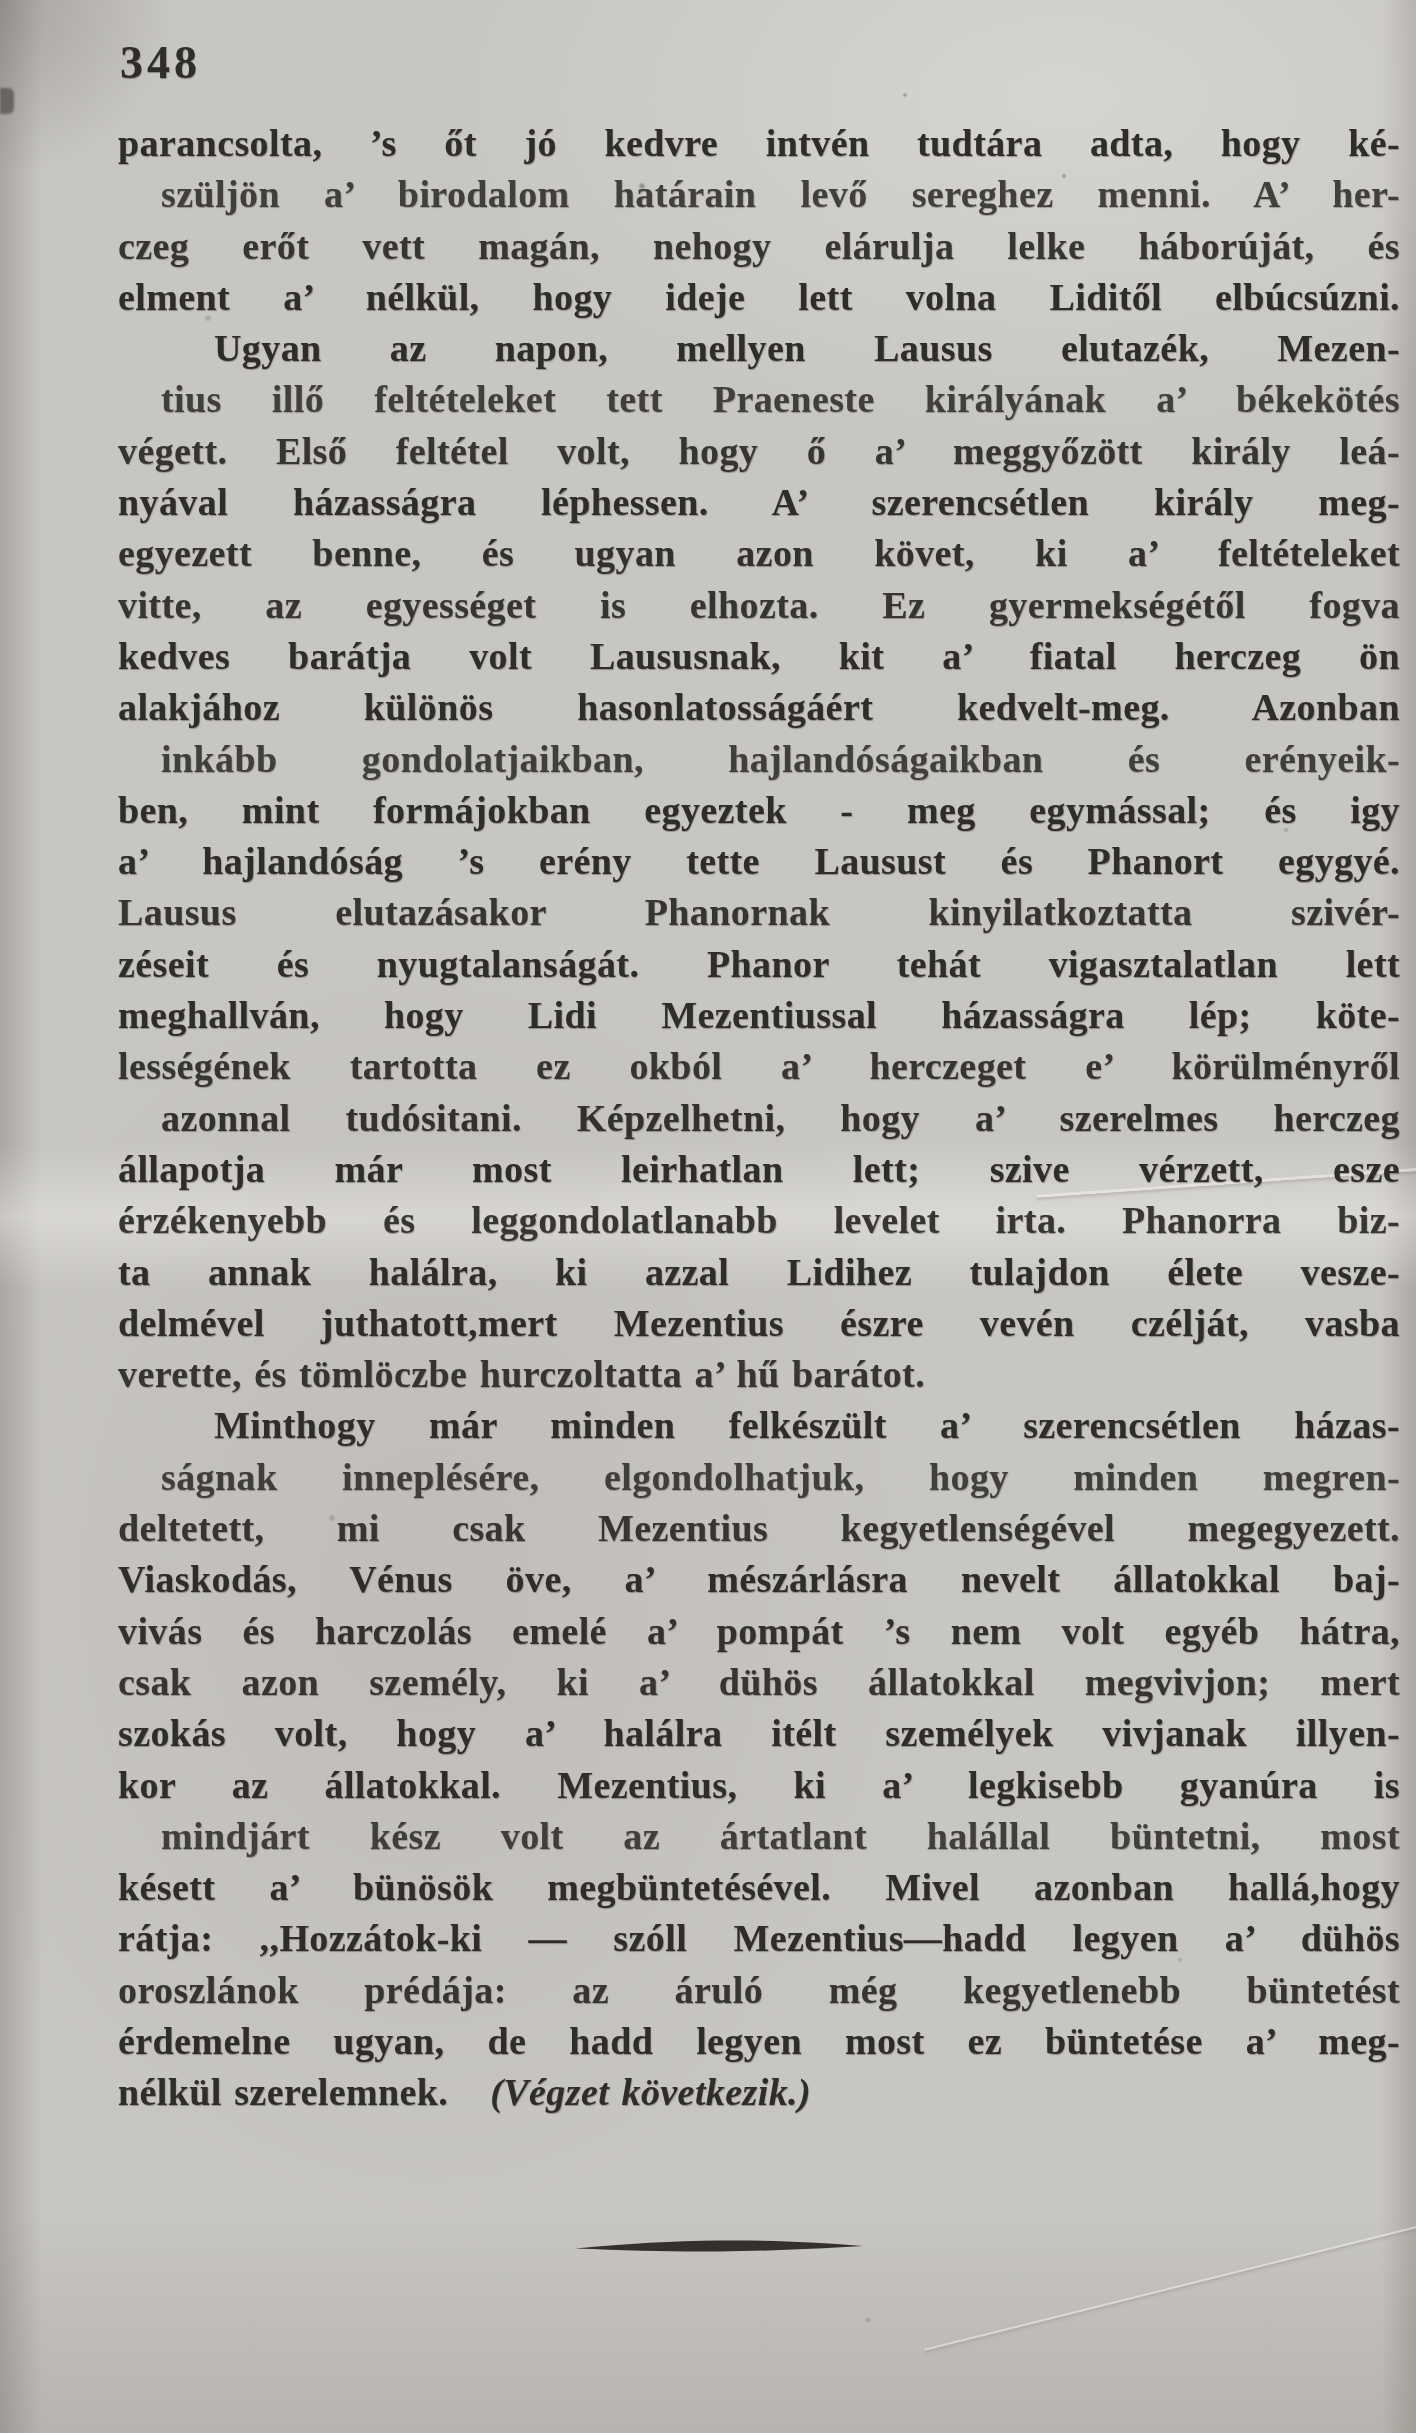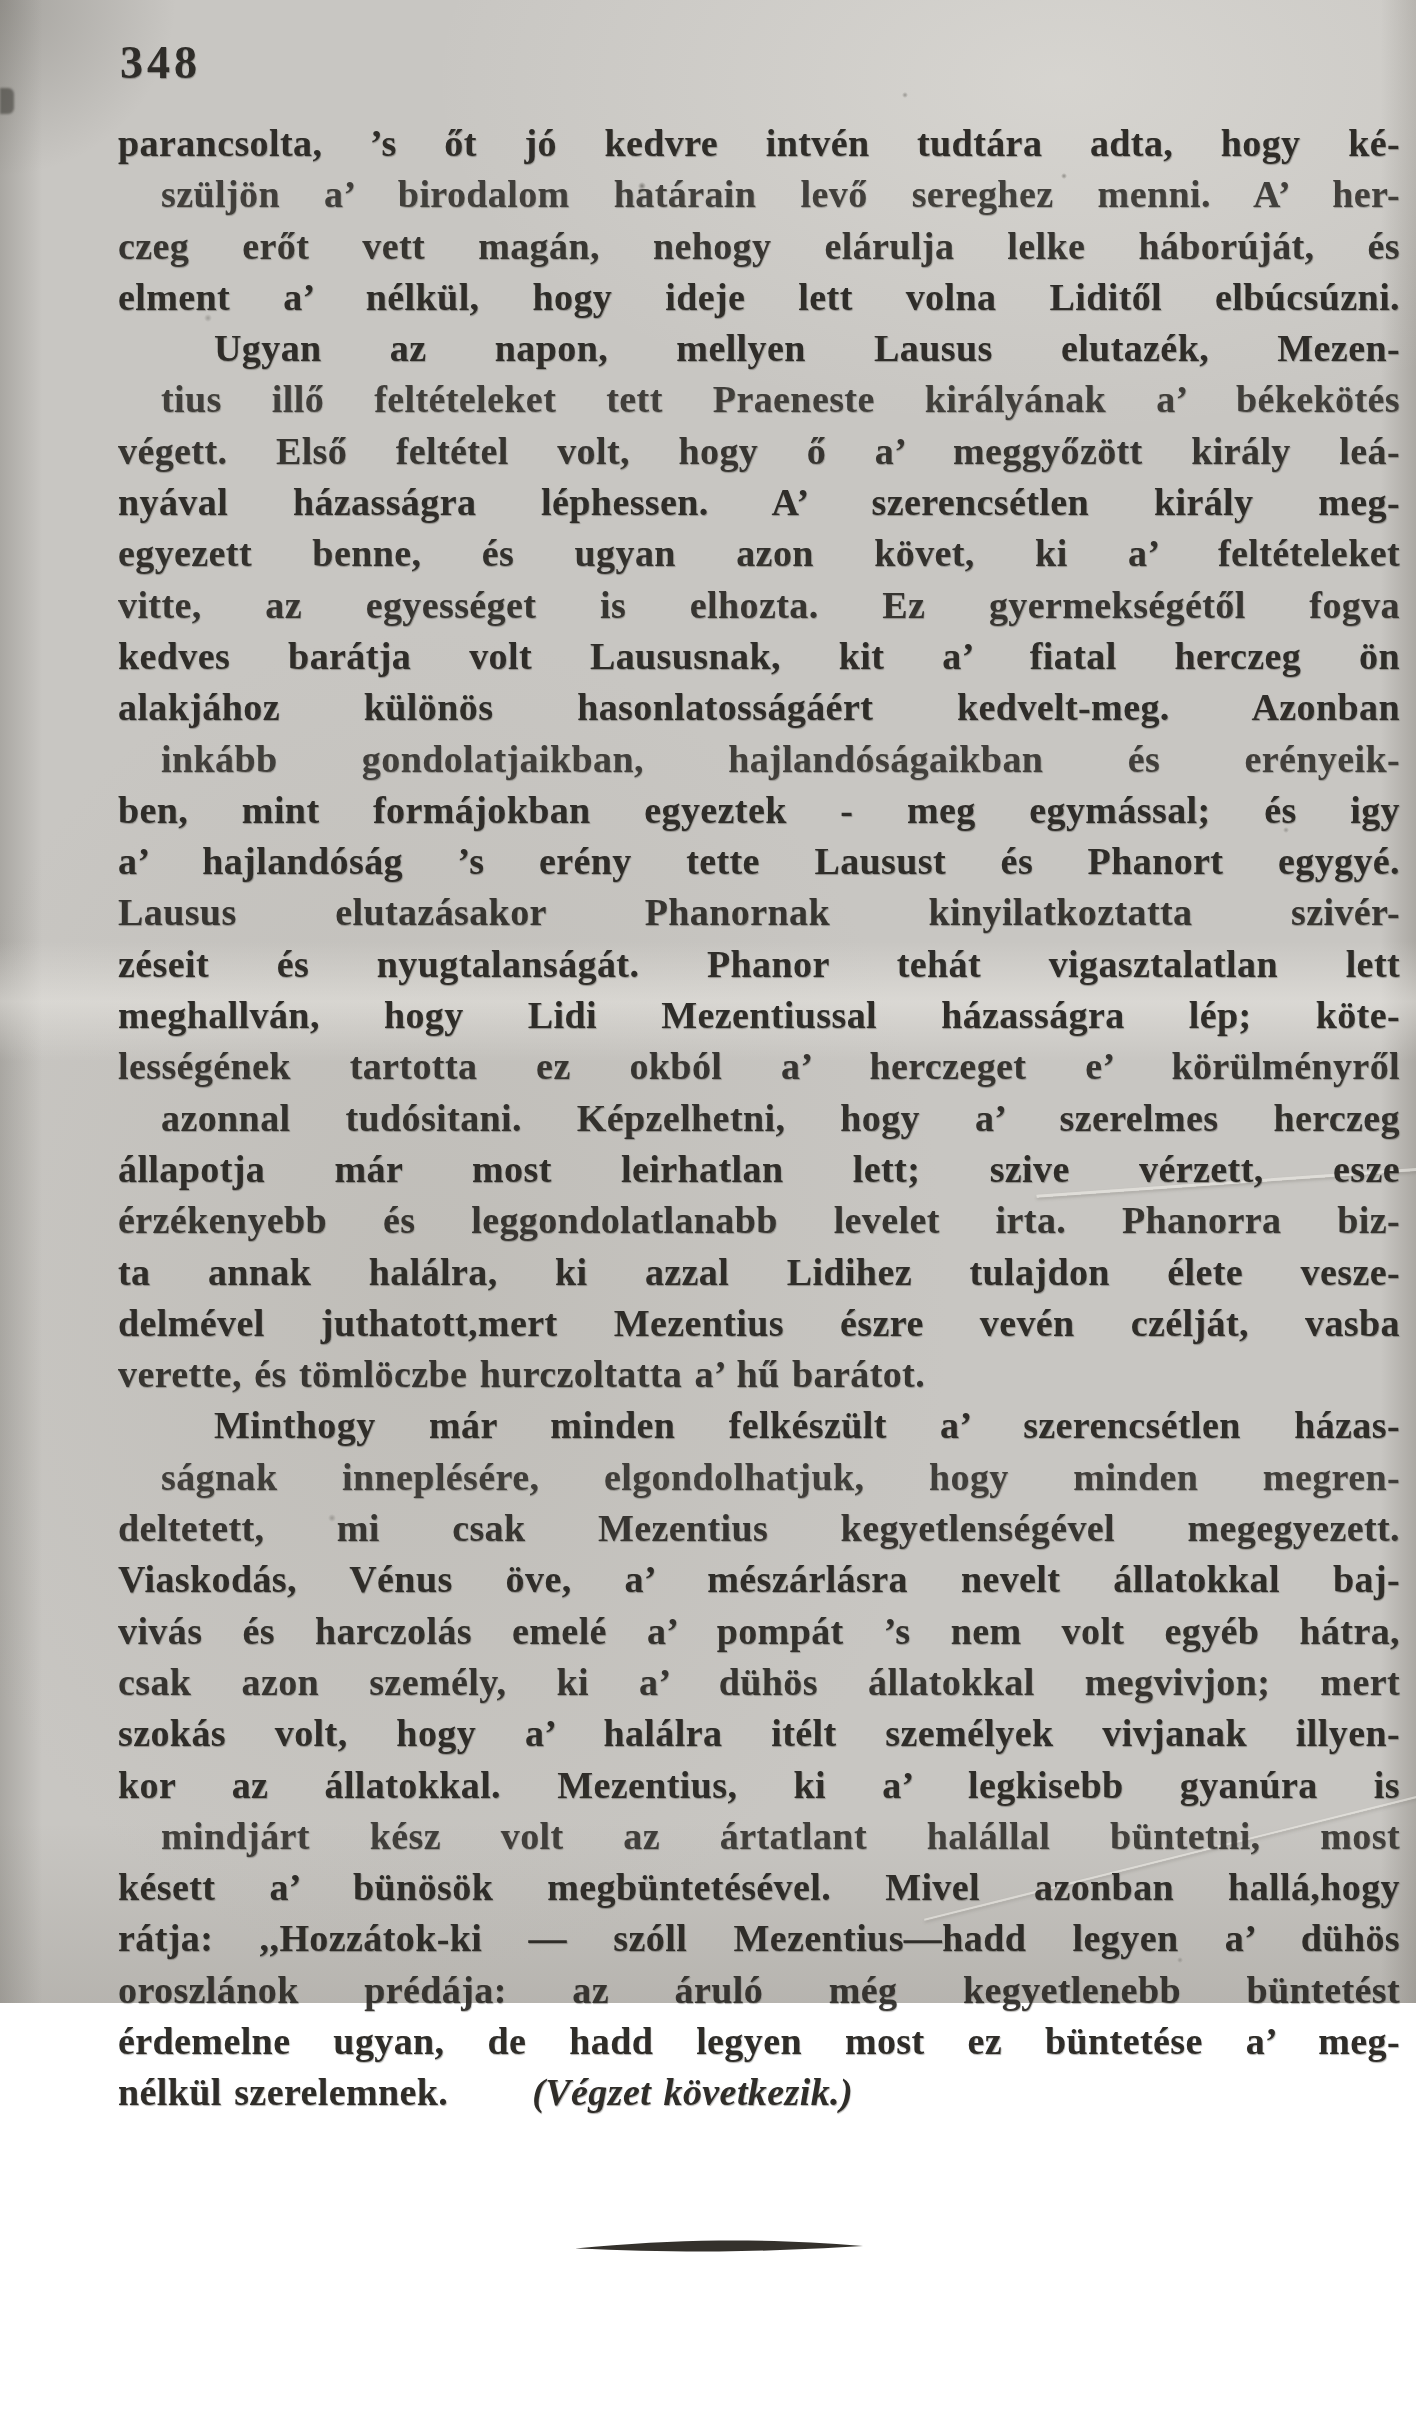--- a/index.html
+++ b/index.html
@@ -3,21 +3,21 @@
 <meta charset="utf-8">
 <style>
   html, body {
     margin: 0; padding: 0;
     width: 1416px; height: 2433px;
     overflow: hidden;
     font-family: "Liberation Serif", "DejaVu Serif", serif;
   }
   .page {
     position: relative;
-    width: 1416px; height: 2003px;
+    width: 1416px; height: 2433px;
     background-color: #c8c6c2;
     background-image:
       radial-gradient(ellipse 900px 500px at 75% 4%, rgba(226,224,219,0.55), rgba(226,224,219,0) 70%),
       linear-gradient(180deg, rgba(0,0,0,0) 47%, rgba(240,238,233,0.45) 50%, rgba(0,0,0,0) 53%),
       linear-gradient(90deg, rgba(90,87,80,0.28), rgba(90,87,80,0) 3%),
       linear-gradient(270deg, rgba(105,100,92,0.30), rgba(105,100,92,0) 2.5%),
       linear-gradient(0deg, rgba(120,116,108,0.22), rgba(120,116,108,0) 9%),
       radial-gradient(circle 220px at 0% 0%, rgba(85,82,76,0.30), rgba(85,82,76,0) 80%),
       radial-gradient(ellipse 700px 900px at 30% 65%, rgba(176,173,166,0.35), rgba(176,173,166,0) 75%);
     color: #2f2d29;
@@ -62,21 +62,21 @@
     text-align: justify; text-align-last: justify;
     text-justify: inter-word;
     text-shadow: 0.6px 0.9px 1px rgba(45,42,38,0.38);
     white-space: normal; overflow: visible;
   }
   .line.indent { padding-left: 96px; }
   .line.no-stretch { text-align-last: left; }
   .line:nth-child(3n)   { opacity: 0.94; }
   .line:nth-child(7n+2) { opacity: 0.88; margin-left: 43px; }
   .line:nth-child(11n+5){ opacity: 0.97; }
-  .italic { font-style: italic; margin-left: 84px; font-weight: 700; }
+  .italic { font-style: italic; margin-left: 42px; font-weight: 700; }
   .end-rule {
     position: absolute; left: 573px; top: 2238px; width: 292px; height: 16px;
     transform: rotate(-0.6deg);
   }
   .end-rule svg { display: block; }
 </style>
 </head>
 <body>
 
 <div class="page">

